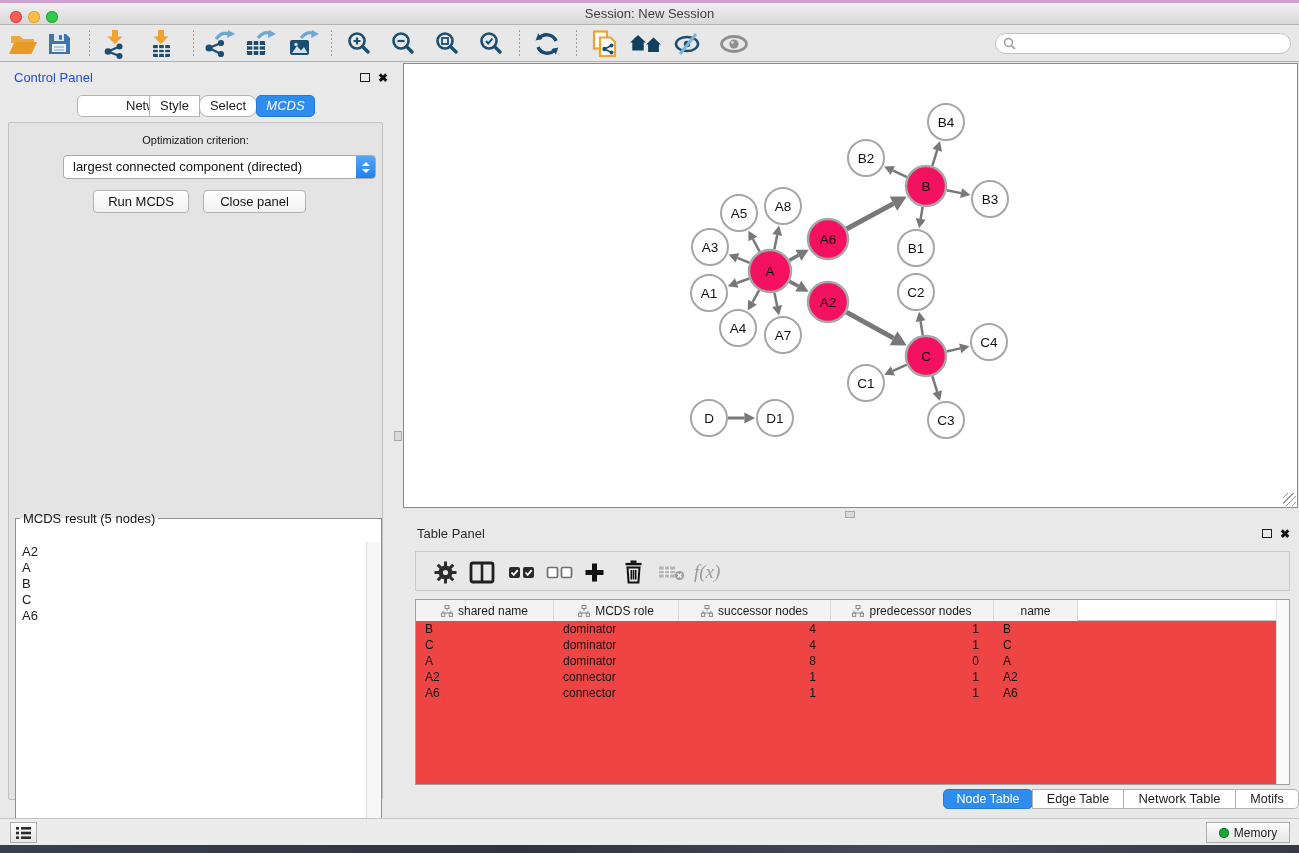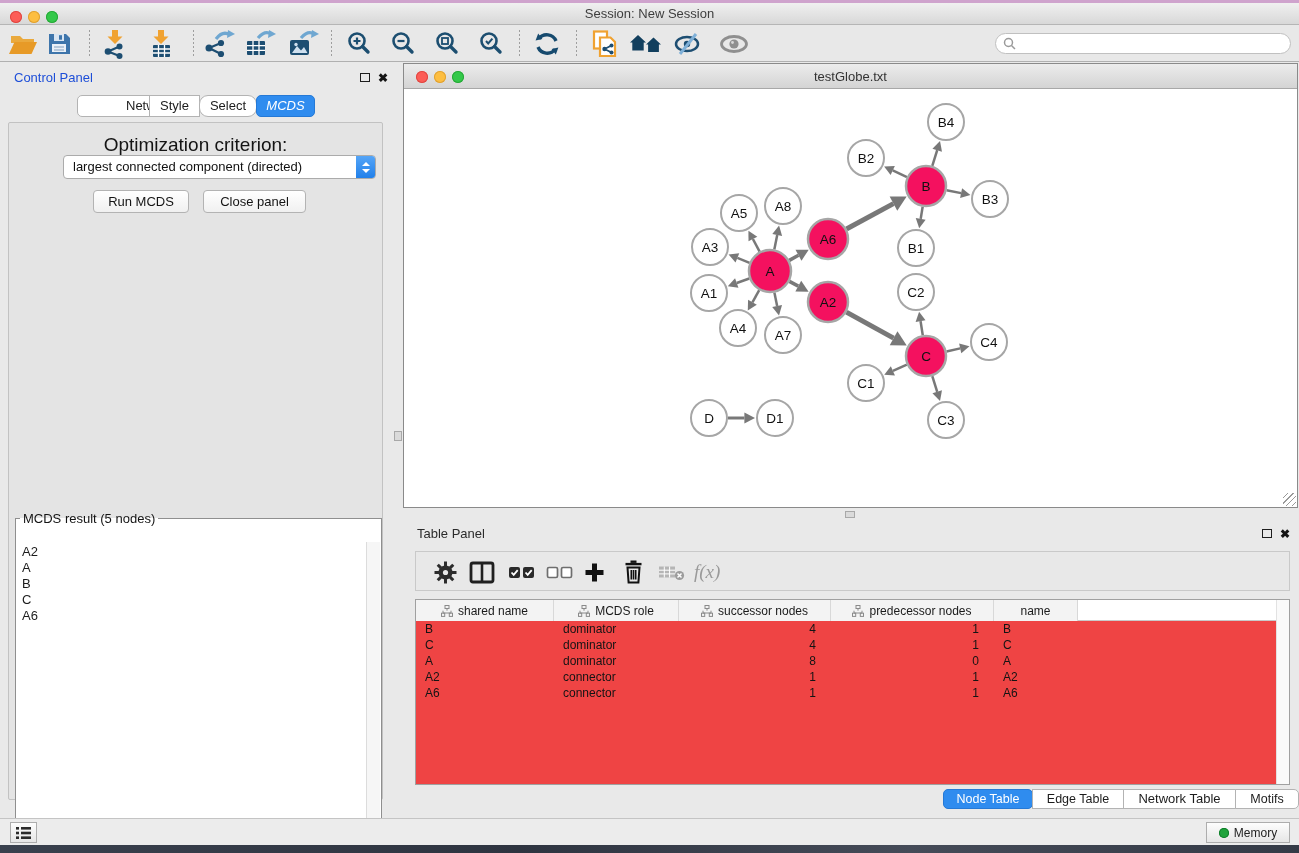--- a/index.html
+++ b/index.html
@@ -41,21 +41,21 @@
 
   .seg-tabs { position:absolute; display:flex; height:22px; }
   .seg { height:22px; line-height:20px; text-align:center; font-size:13px; background:#fff;
          border:1px solid #b3b3b3; margin-left:-1px; color:#1c1c1c; }
   .seg:first-child { border-radius:5px 0 0 5px; margin-left:0; }
   .seg:last-child { border-radius:0 5px 5px 0; }
   .seg.active { background:#2f8cef; border-color:#2579d6; color:#fff; border-radius:5px; }
 
   .inner-panel { position:absolute; left:8px; top:60px; width:375px; height:678px;
                  background:#e4e4e4; border:1px solid #c2c2c2; border-radius:2px; }
-  .opt-label { position:absolute; left:0; right:0; top:11px; text-align:center; font-size:19px; color:#141414; }
+  .opt-label { position:absolute; left:0; right:0; top:11px; text-align:center; font-size:11px; color:#141414; }
   .dropdown { position:absolute; left:34px; top:32px; width:313px; height:24px; background:#fff;
               border:1px solid #ababab; border-radius:4px; font-size:13px; line-height:22px;
               padding-left:9px; color:#111; }
   .dd-stepper { position:absolute; right:0; top:0; bottom:0; width:19px;
                 background:linear-gradient(#55a5f7,#2180ea); border-radius:0 3px 3px 0;
                 display:flex; flex-direction:column; align-items:center; justify-content:center; gap:3px; }
   .dd-up { width:0; height:0; border-left:4px solid transparent; border-right:4px solid transparent;
            border-bottom:4px solid #fff; }
   .dd-down { width:0; height:0; border-left:4px solid transparent; border-right:4px solid transparent;
              border-top:4px solid #fff; }
@@ -300,26 +300,20 @@
             <div>B</div>
             <div>C</div>
             <div>A6</div>
           </div>
         <div class="result-scroll"></div>
       </fieldset>
     </div>
   </div>
 
   <div class="net-window">
-    <div class="net-titlebar">
-      <span class="ntl red"></span>
-      <span class="ntl yellow"></span>
-      <span class="ntl green"></span>
-      <div class="title">testGlobe.txt</div>
-    </div>
     <div class="net-canvas">
       <svg id="graph-svg" width="893" height="418">
           <g>
             <line x1="345.30480533927783" y1="189.46384069730965" x2="332.75037465869565" y2="193.99166815588023" stroke="#787878" stroke-width="2.5"></line>
             <polygon points="323.81381332792927,197.21469027517304 331.0540472274889,189.28821482389793 334.4467020899024,198.69512148786254" fill="#787878"></polygon>
           </g>
           <g>
             <line x1="345.5735128005243" y1="173.8294051202097" x2="333.3900623811151" y2="168.95602495244606" stroke="#787878" stroke-width="2.5"></line>
             <polygon points="324.5695338177052,165.42781352708207 335.2470157628856,164.31364149801976 331.5331089993446,173.59840840687235" fill="#787878"></polygon>
           </g>

